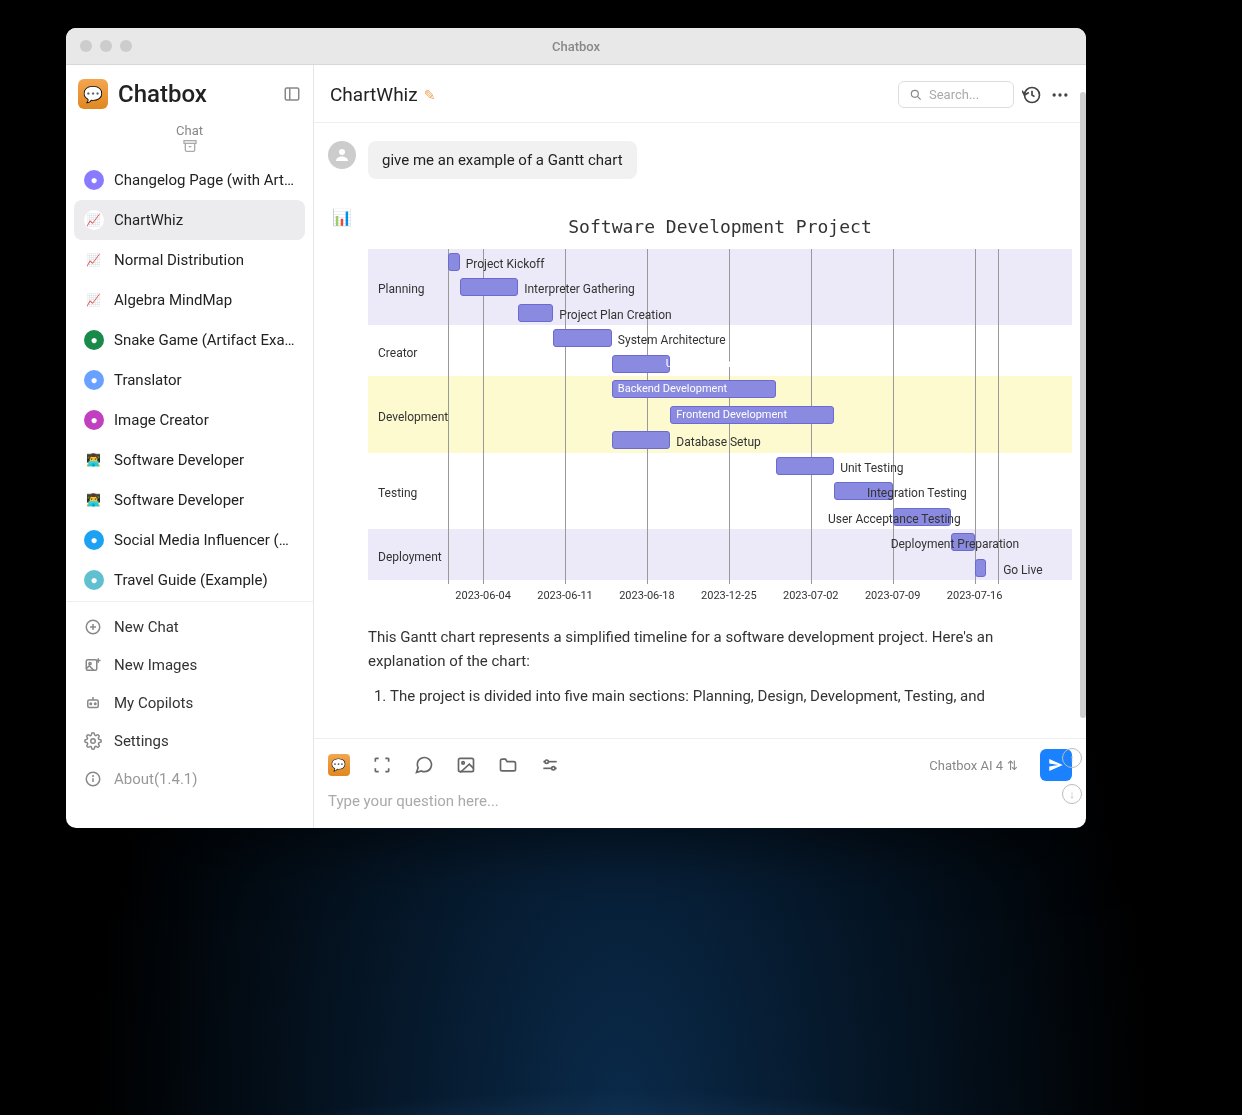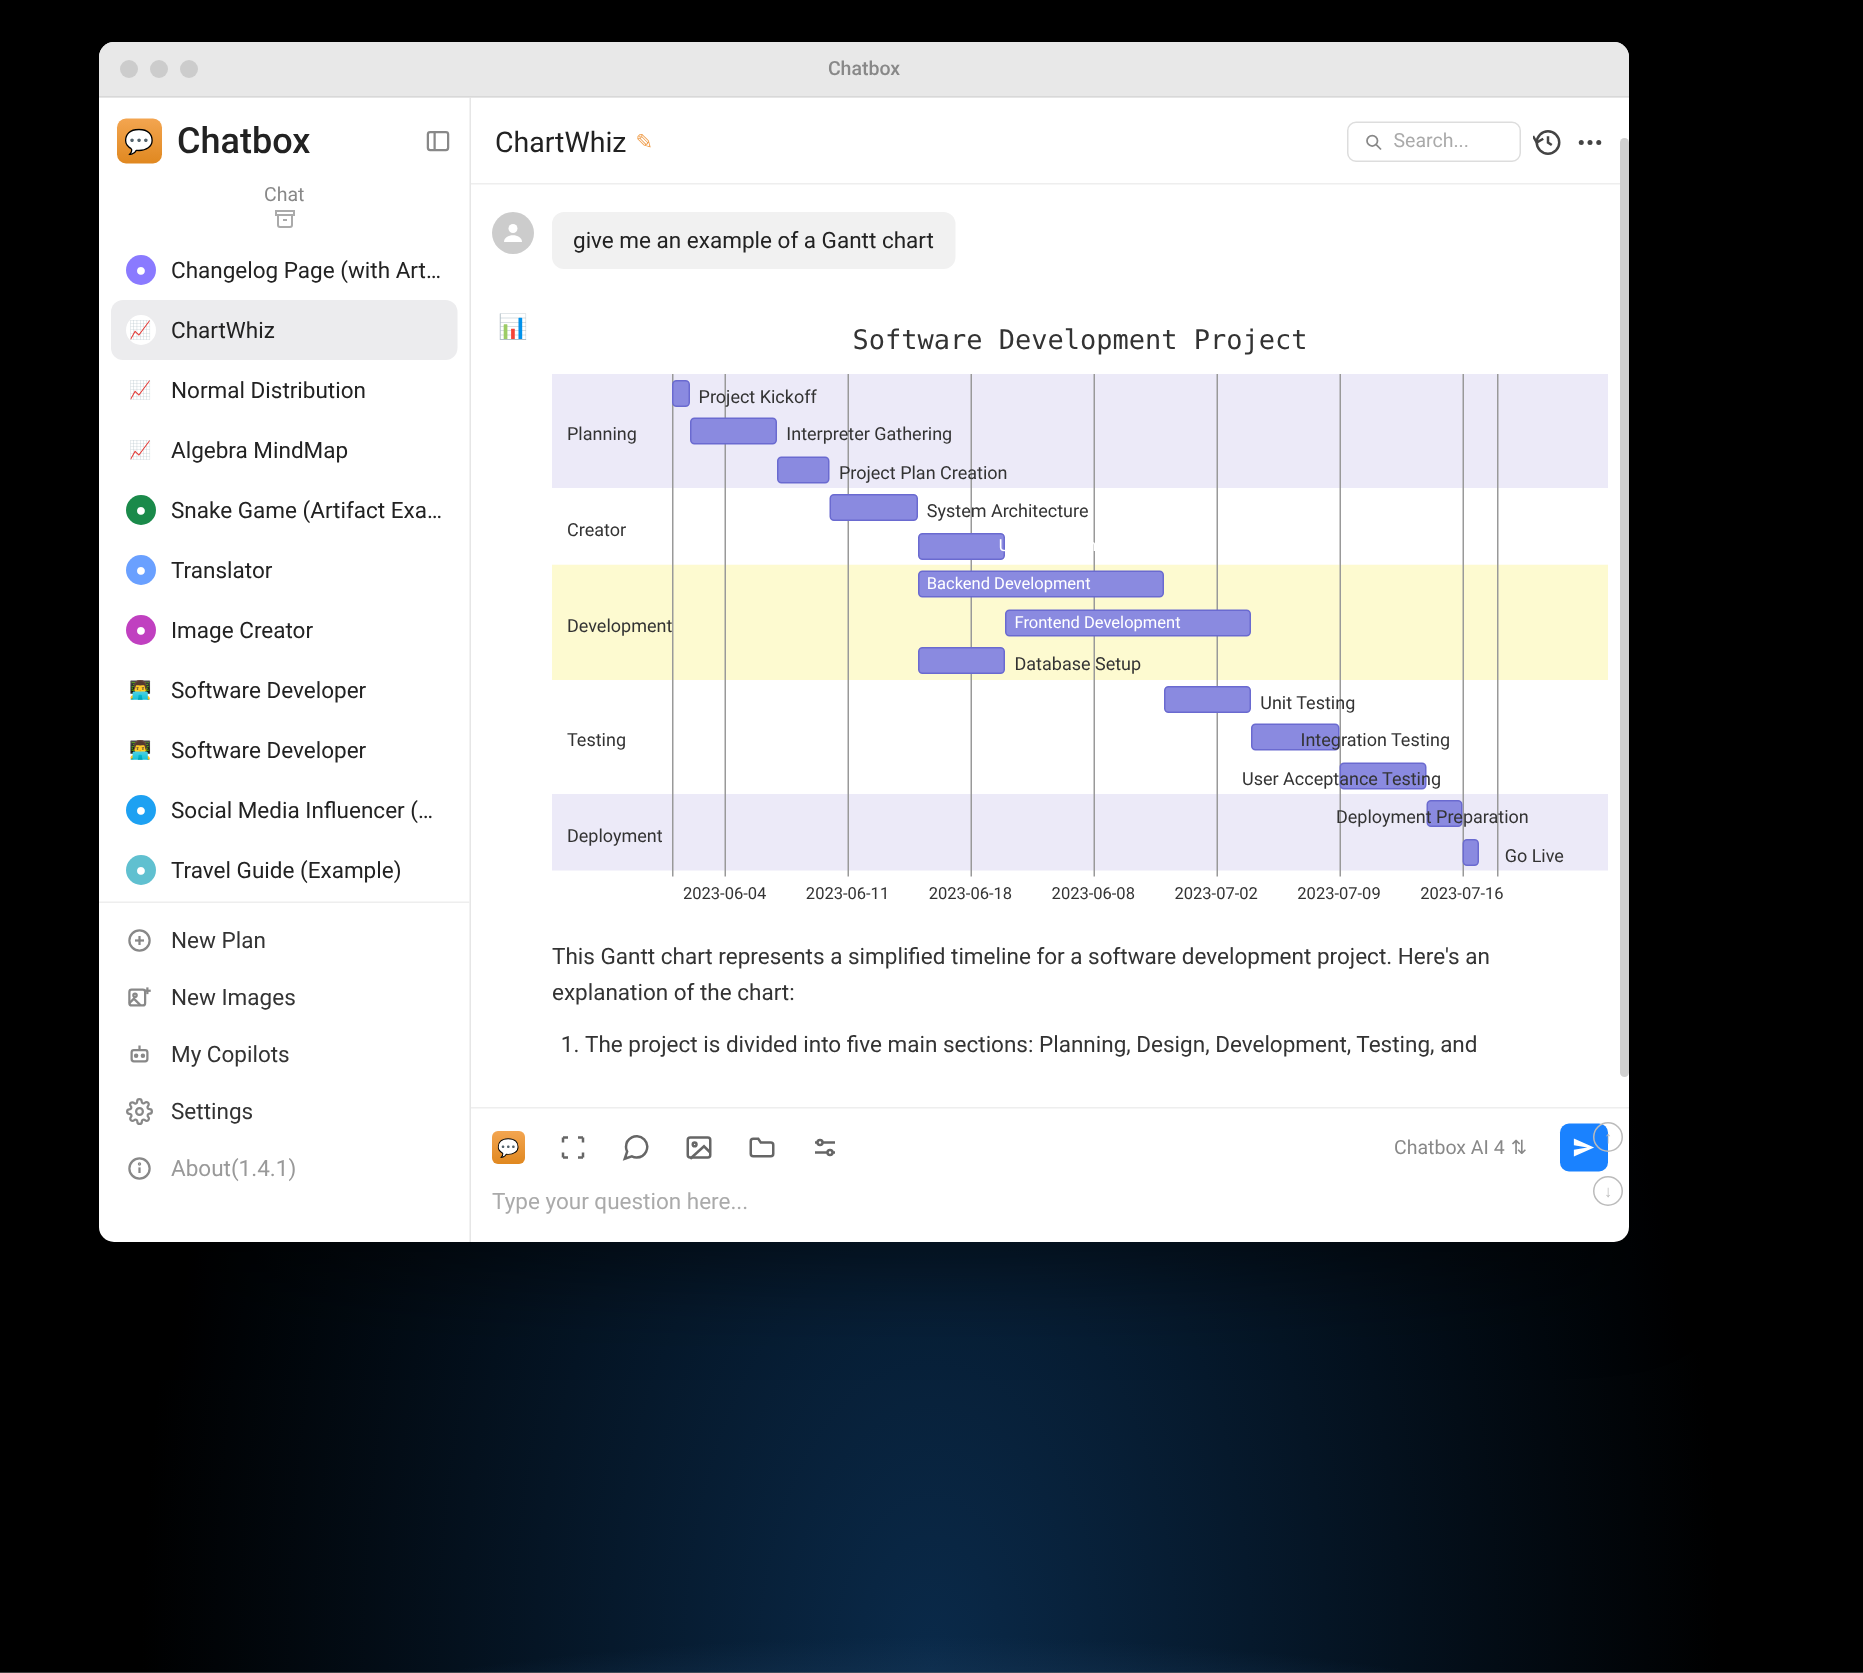--- a/index.html
+++ b/index.html
@@ -150,21 +150,21 @@
             <span class="label">Dream Interpreter</span>
           </div>
         </div>
       <div class="sidebar-bottom">
         <div class="bottom-item">
           <svg class="bicon" viewBox="0 0 24 24" fill="none" stroke="currentColor" stroke-width="2">
               <circle cx="12" cy="12" r="9"></circle>
               <line x1="12" y1="8" x2="12" y2="16"></line>
               <line x1="8" y1="12" x2="16" y2="12"></line>
             </svg>
-          <span>New Plan</span>
+          <span>New Chat</span>
         </div>
         <div class="bottom-item">
           <svg class="bicon" viewBox="0 0 24 24" fill="none" stroke="currentColor" stroke-width="2">
               <rect x="3" y="5" width="14" height="14" rx="2"></rect>
               <circle cx="8" cy="10" r="1.5"></circle>
               <path d="M3 17l4-4 6 6"></path>
               <line x1="19" y1="3" x2="19" y2="9"></line>
               <line x1="16" y1="6" x2="22" y2="6"></line>
             </svg>
           <span>New Images</span>
@@ -244,21 +244,21 @@
                   <div class="section-band" style="top: 127.5px; height: 76.5px; background: rgb(253, 250, 208); z-index: -1;"></div>
                   <div class="section-band" style="top: 76.5px; height: 51px; background: rgb(255, 255, 255); z-index: -1;"></div>
                   <div class="section-band" style="top: 0px; height: 76.5px; background: rgb(236, 234, 248); z-index: -1;"></div>
                   <div class="gantt-grid" style="left: 115.106px;"></div>
                   <div class="axis-label" style="left: 115.106px;">2023-06-04</div>
                   <div class="gantt-grid" style="left: 197.021px;"></div>
                   <div class="axis-label" style="left: 197.021px;">2023-06-11</div>
                   <div class="gantt-grid" style="left: 278.936px;"></div>
                   <div class="axis-label" style="left: 278.936px;">2023-06-18</div>
                   <div class="gantt-grid" style="left: 360.851px;"></div>
-                  <div class="axis-label" style="left: 360.851px;">2023-06-08</div>
+                  <div class="axis-label" style="left: 360.851px;">2023-12-25</div>
                   <div class="gantt-grid" style="left: 442.766px;"></div>
                   <div class="axis-label" style="left: 442.766px;">2023-07-02</div>
                   <div class="gantt-grid" style="left: 524.681px;"></div>
                   <div class="axis-label" style="left: 524.681px;">2023-07-09</div>
                   <div class="gantt-grid" style="left: 606.596px;"></div>
                   <div class="axis-label" style="left: 606.596px;">2023-07-16</div>
                   <div class="gantt-grid" style="left: 80px;"></div>
                   <div class="gantt-grid" style="left: 630px;"></div>
                   <div class="bar" style="left: 80px; top: 4px; width: 11.7021px;"></div>
                   <div class="bar-label" style="left: 97.7021px; top: 6px;">Project Kickoff</div>

